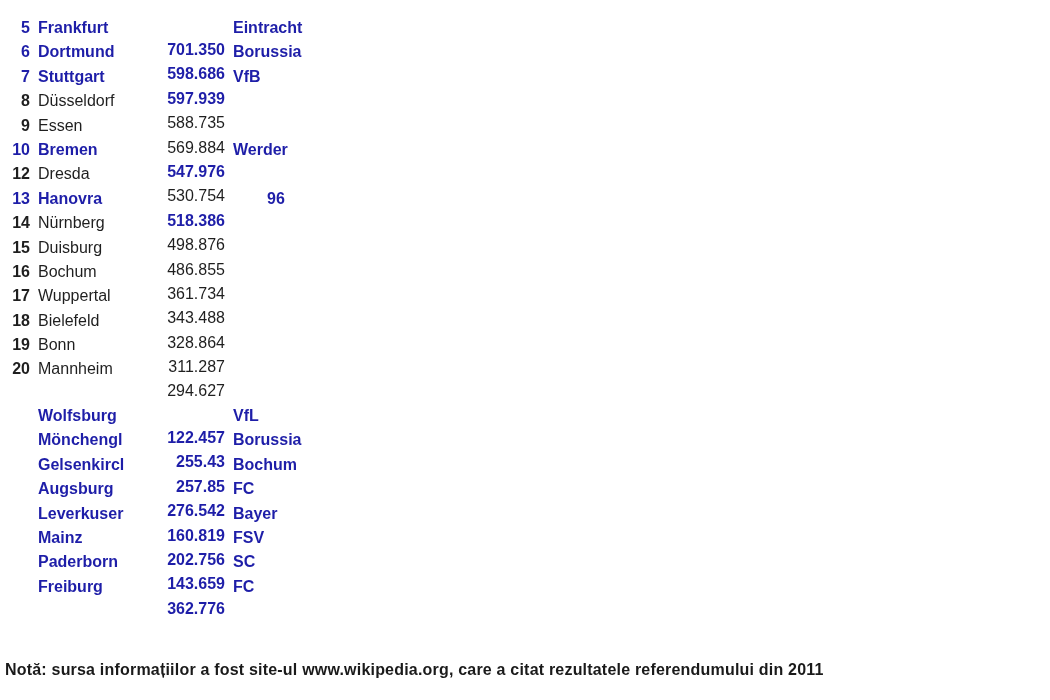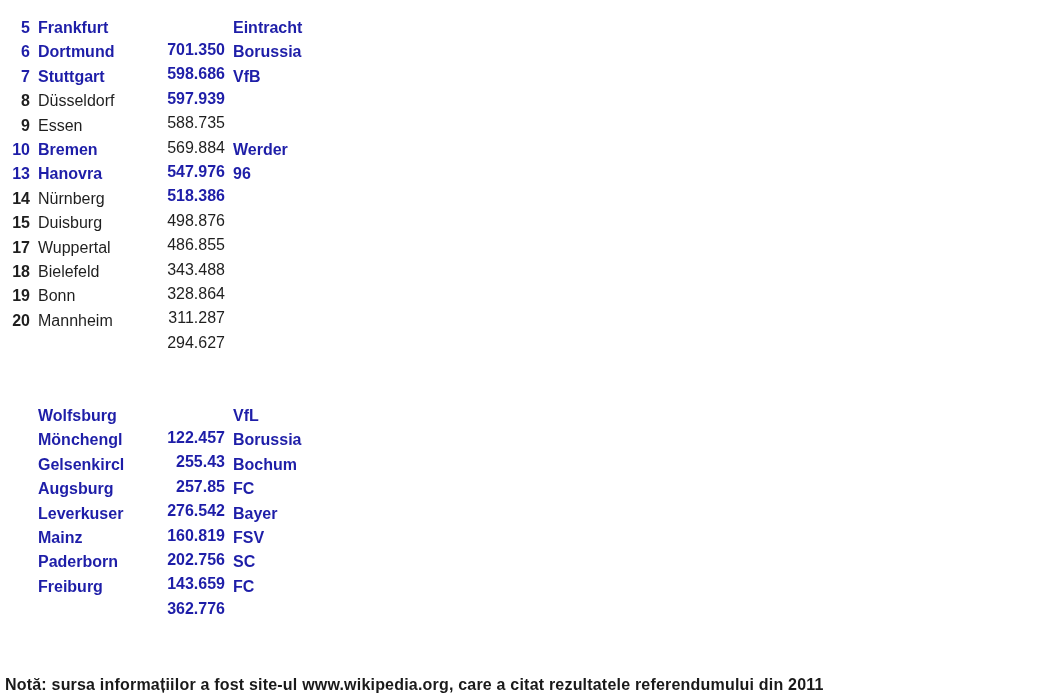--- a/index.html
+++ b/index.html
@@ -23,24 +23,24 @@
     grid-template-columns:30px 8px 114px 73px 8px 86px;
     height:24.4px;
     align-items:center;
     font-size:16px;
     color:var(--ink);
     white-space:nowrap;
   }
   .c{overflow:hidden;}
   .rank{text-align:right;font-weight:bold;}
   .val{text-align:right;margin-top:44px;}
-  .club.num{text-align:left;}
+  .club.num{text-align:center;}
   .hl{color:var(--accent);font-weight:bold;}
   .note{
-    position:absolute;left:5px;top:676px;
+    position:absolute;left:5px;top:661px;
     font-size:16px;font-weight:bold;color:#1a1a1a;
     white-space:nowrap;letter-spacing:0.2px;
   }
 </style>
 </head>
 <body>
 
 <div id="ranked-table" class="tbl">
     <div class="row hl">
       <span class="c rank">5</span>
@@ -83,20 +83,28 @@
       <span class="c club"></span>
     </div>
     <div class="row hl">
       <span class="c rank">10</span>
       <span></span>
       <span class="c city">Bremen</span>
       <span class="c val">547.976</span>
       <span></span>
       <span class="c club">Werder</span>
     </div>
+    <div class="row">
+      <span class="c rank">12</span>
+      <span></span>
+      <span class="c city">Dresda</span>
+      <span class="c val">530.754</span>
+      <span></span>
+      <span class="c club"></span>
+    </div>
     <div class="row hl">
       <span class="c rank">13</span>
       <span></span>
       <span class="c city">Hanovra</span>
       <span class="c val">518.386</span>
       <span></span>
       <span class="c club num">96</span>
     </div>
     <div class="row">
       <span class="c rank">14</span>
@@ -104,20 +112,28 @@
       <span class="c city">Nürnberg</span>
       <span class="c val">498.876</span>
       <span></span>
       <span class="c club"></span>
     </div>
     <div class="row">
       <span class="c rank">15</span>
       <span></span>
       <span class="c city">Duisburg</span>
       <span class="c val">486.855</span>
+      <span></span>
+      <span class="c club"></span>
+    </div>
+    <div class="row">
+      <span class="c rank">16</span>
+      <span></span>
+      <span class="c city">Bochum</span>
+      <span class="c val">361.734</span>
       <span></span>
       <span class="c club"></span>
     </div>
     <div class="row">
       <span class="c rank">17</span>
       <span></span>
       <span class="c city">Wuppertal</span>
       <span class="c val">343.488</span>
       <span></span>
       <span class="c club"></span>

